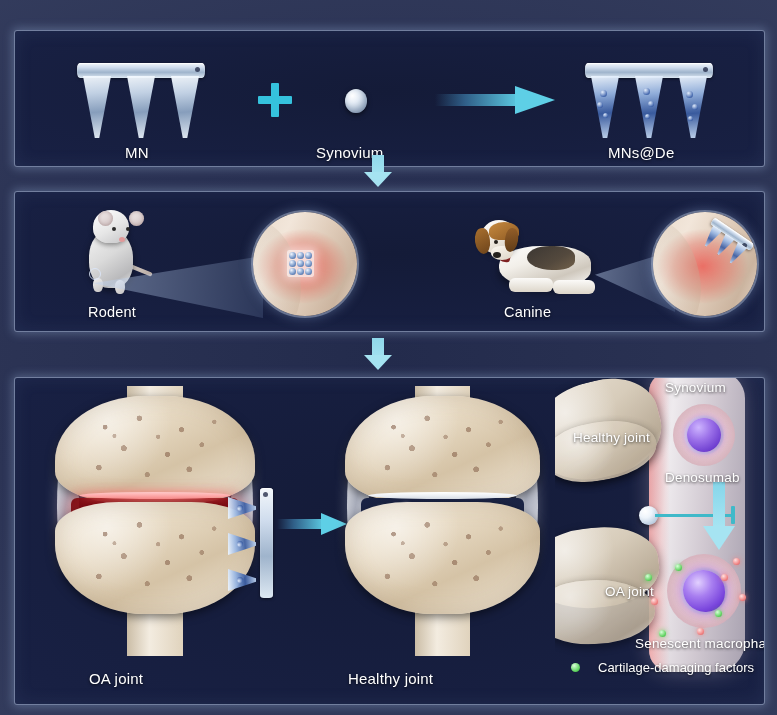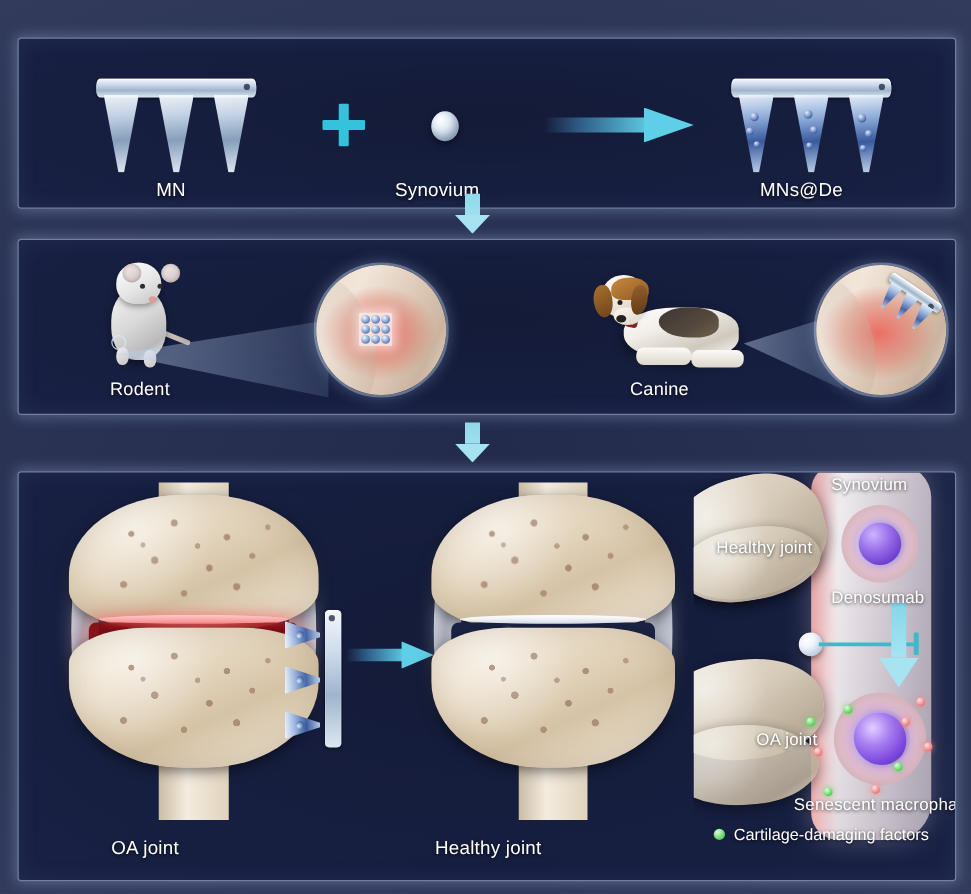--- a/index.html
+++ b/index.html
@@ -337,21 +337,21 @@
     position:absolute;left:-16px;top:50%;width:19px;height:19px;margin-top:-9.5px;border-radius:50%;
     background:radial-gradient(circle at 33% 28%, #ffffff 0%, #eef4fb 35%, #bfd0e2 72%, #8fa3bb 100%);
     box-shadow:0 2px 5px rgba(0,0,0,.5);
   }
   .bigdown{position:absolute;}
   .bigdown .s{position:absolute;left:30%;top:0;width:40%;background:linear-gradient(180deg,#86d6ea,#a6e4f2);}
   .bigdown .h{position:absolute;left:0;bottom:0;width:100%;background:#a6e4f2;clip-path:polygon(0 0,100% 0,50% 100%);}
 
   
   .legend{position:absolute;}
-  .legrow{display:flex;align-items:center;gap:7px;margin-bottom:3px;justify-content:center;}
+  .legrow{display:flex;align-items:center;gap:18px;margin-bottom:3px;justify-content:center;}
   .legdot{width:9px;height:9px;border-radius:50%;flex:none;}
   .legtxt{color:#fff;font-size:13px;white-space:nowrap;text-shadow:0 1px 3px rgba(0,0,0,.8);}
 
   
   .bonechunk{
     position:absolute;
     background:
       radial-gradient(circle at 30% 25%, rgba(255,255,255,.6), rgba(255,255,255,0) 45%),
       linear-gradient(150deg,#eae2d6 0%,#d7ccba 45%,#b9ab97 80%,#efe9de 100%);
     box-shadow:0 3px 10px rgba(0,0,0,.45);

